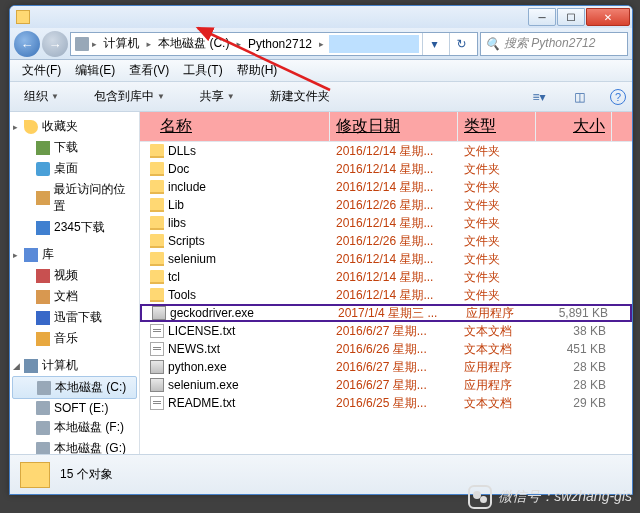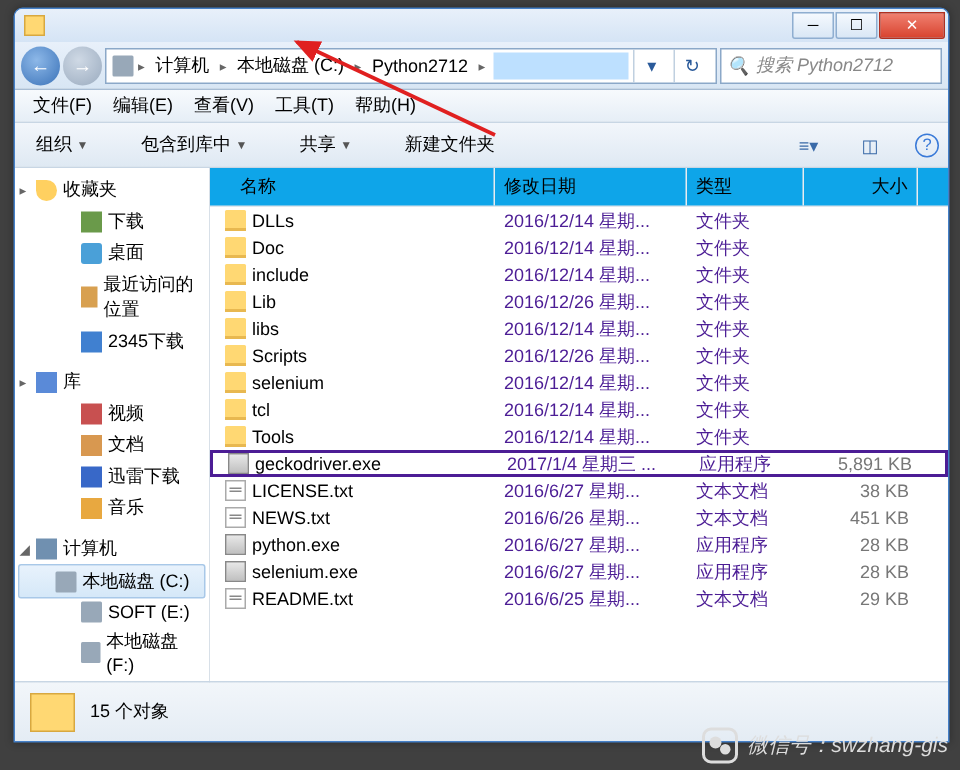--- a/index.html
+++ b/index.html
@@ -26,47 +26,47 @@
 .tb-item { padding: 3px 8px; cursor: pointer; display: flex; align-items: center; gap: 3px; }
 .tb-item .dd { font-size: 8px; color: #555; }
 .tb-spacer { flex: 1; }
 .tb-icon { width: 22px; height: 22px; cursor: pointer; display: flex; align-items: center; justify-content: center; color: #3a6aa8; }
 .body { display: flex; height: calc(100% - 106px); }
 .sidebar { width: 130px; background: #fff; border-right: 1px solid #d8e0e8; overflow-y: auto; font-size: 12px; padding: 4px 0; }
 .tree-grp { margin-bottom: 6px; }
 .tree-hdr { display: flex; align-items: center; gap: 4px; padding: 2px 4px 2px 14px; cursor: pointer; }
 .tree-hdr .tw { position: absolute; left: 3px; font-size: 9px; color: #666; }
 .tree-hdr { position: relative; }
-.tree-item { display: flex; align-items: center; gap: 4px; padding: 2px 4px 2px 26px; cursor: pointer; margin-left: 18px; }
+.tree-item { display: flex; align-items: center; gap: 4px; padding: 2px 4px 2px 26px; cursor: pointer; }
 .tree-item.sel { background: linear-gradient(#e8f2fc, #d5e8f8); border: 1px solid #a8c8e8; border-radius: 2px; margin: 0 2px; padding-left: 24px; }
 .ico { width: 14px; height: 14px; display: inline-block; }
 .ico-fav { background: #ffd060; border-radius: 0 7px 7px 7px; }
 .ico-dl { background: #6a9a4a; }
 .ico-desk { background: #4aa0d8; border-radius: 2px; }
 .ico-recent { background: #d8a050; }
 .ico-2345 { background: #4080d0; }
 .ico-lib { background: #5a8ad8; }
 .ico-vid { background: #c85050; }
 .ico-pic { background: #50a870; }
 .ico-doc { background: #d89850; }
 .ico-xl { background: #3868c8; }
 .ico-mus { background: #e8a840; }
 .ico-comp { background: #7090b0; }
 .ico-drv { background: #98a8b8; border-radius: 1px; }
 .filepane { flex: 1; background: #fff; overflow: auto; position: relative; }
-.fh { display: flex; font-size: 12px; border-bottom: 1px solid #e0e6ec; background: #0ea5e9; position: sticky; top: 0; }
+.fh { display: flex; font-size: 16px; border-bottom: 1px solid #e0e6ec; background: #fca5a5; position: sticky; top: 0; text-decoration: underline; }
 .fh > div { padding: 4px 6px; border-right: 1px solid #e8ecf0; cursor: pointer; }
 .c-name { flex: 0 0 190px; padding-left: 20px !important; }
 .c-date { flex: 0 0 128px; }
 .c-type { flex: 0 0 78px; }
 .c-size { flex: 0 0 76px; text-align: right; }
 .row { display: flex; font-size: 12px; align-items: center; height: 18px; }
 .row > div { padding: 1px 6px; overflow: hidden; white-space: nowrap; }
 .row .c-name { display: flex; align-items: center; gap: 4px; padding-left: 10px !important; }
-.row .c-date, .row .c-type { color: #4c1d95; }
+.row .c-date, .row .c-type { color: #c2410c; }
 .row .c-size { color: #777; }
 .fico { width: 14px; height: 14px; display: inline-block; }
 .fico-folder { background: #ffd873; border-radius: 1px 1px 0 0; border-bottom: 2px solid #e8b850; }
 .fico-exe { background: linear-gradient(#e8e8e8, #c0c0c0); border: 1px solid #888; }
 .fico-txt { background: #fff; border: 1px solid #aaa; position: relative; }
 .fico-txt::before { content: ""; position: absolute; left: 2px; top: 2px; right: 2px; height: 1px; box-shadow: 0 0 #888, 0 2px #888, 0 4px #888; }
 .hl-row { border: 2px solid #4c1d95; }
 .annotation { position: absolute; left: 160px; top: 366px; color: #e04040; font-size: 14px; font-weight: 500; }
 .arrow-svg { position: absolute; left: 180px; top: 14px; pointer-events: none; }
 .statusbar { height: 40px; background: linear-gradient(#f2f6fa, #e4ecf4); border-top: 1px solid #c8d6e4; display: flex; align-items: center; padding: 0 10px; gap: 10px; font-size: 12px; position: absolute; bottom: 0; left: 0; right: 0; text-align: center; }

